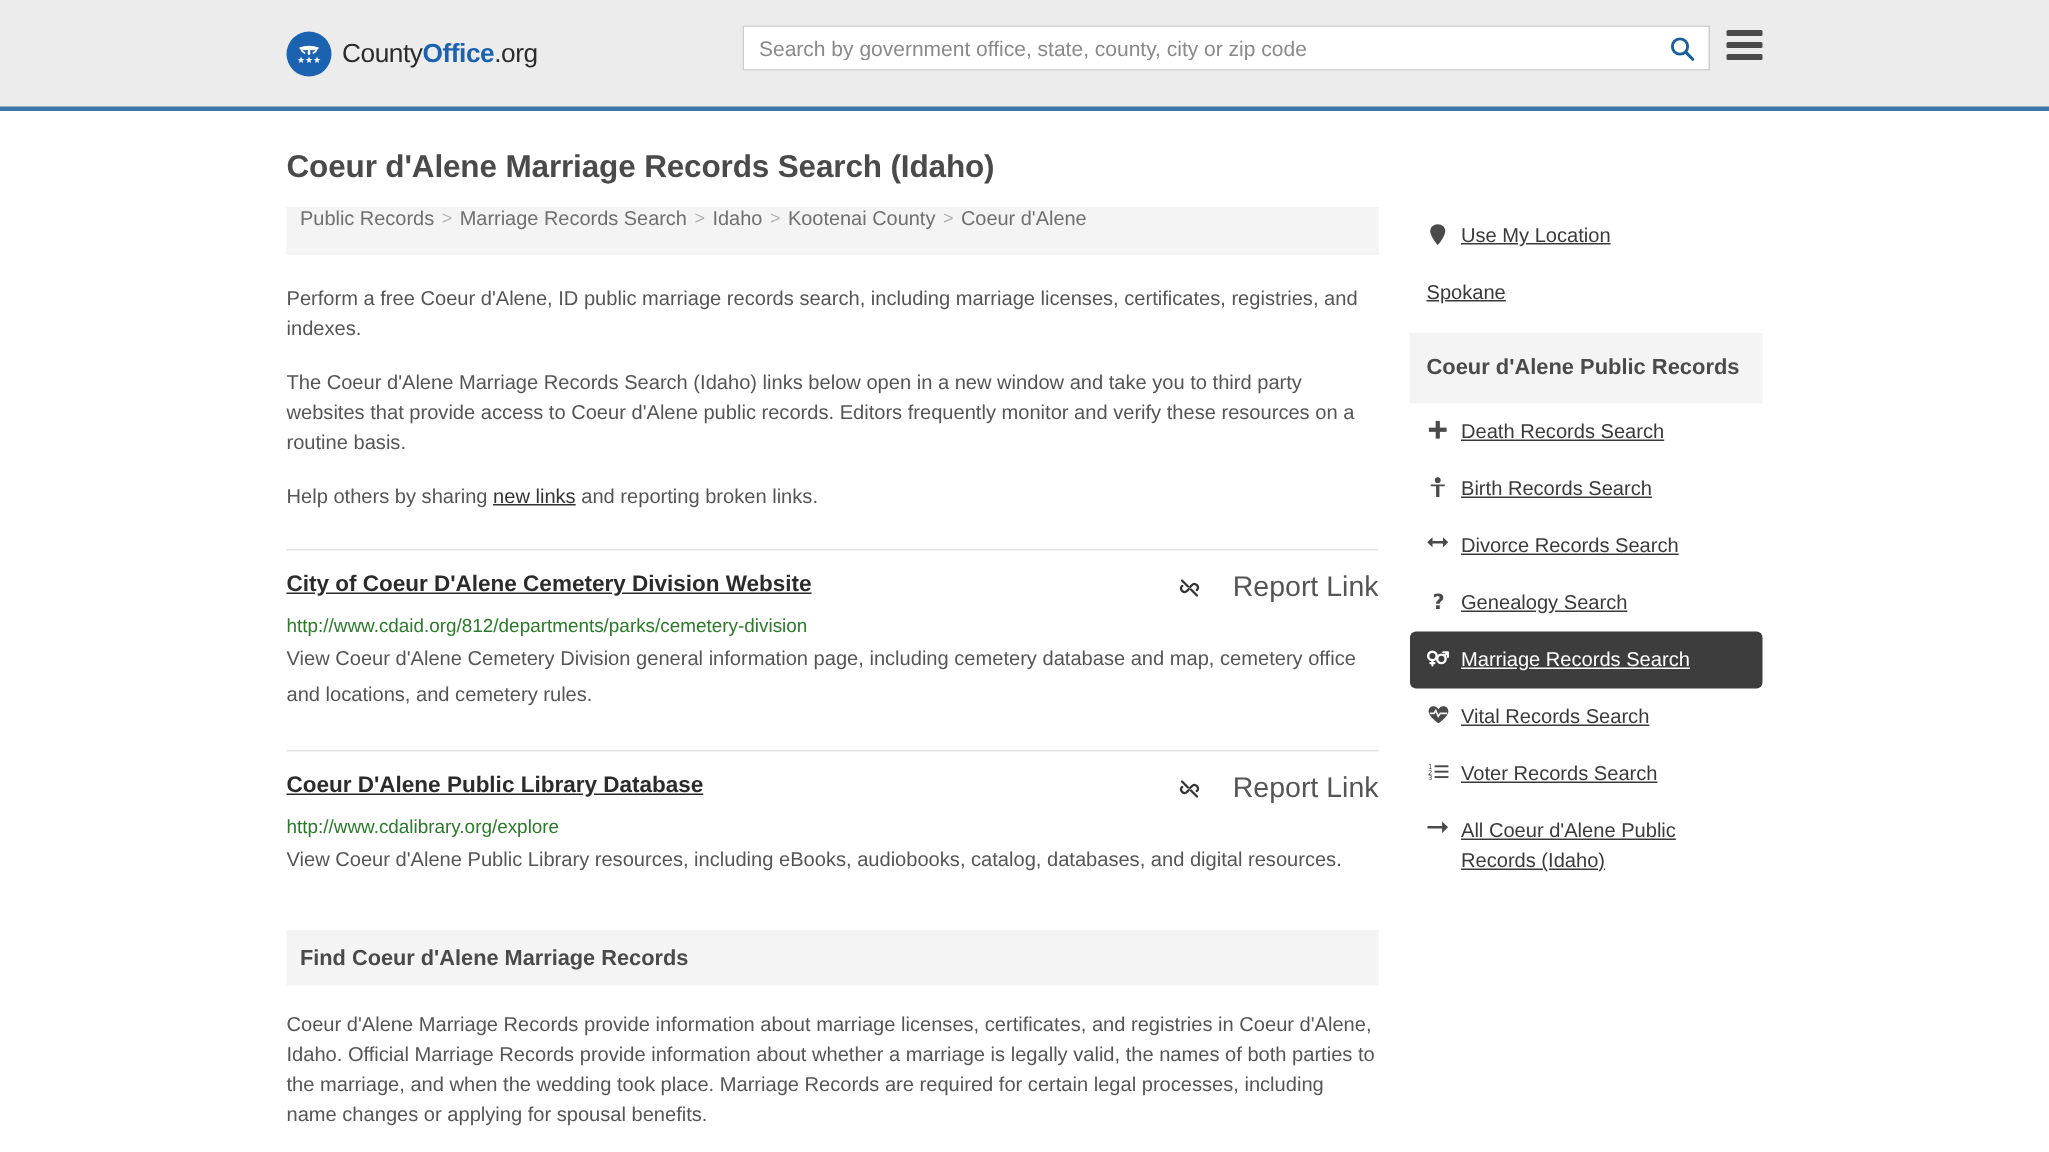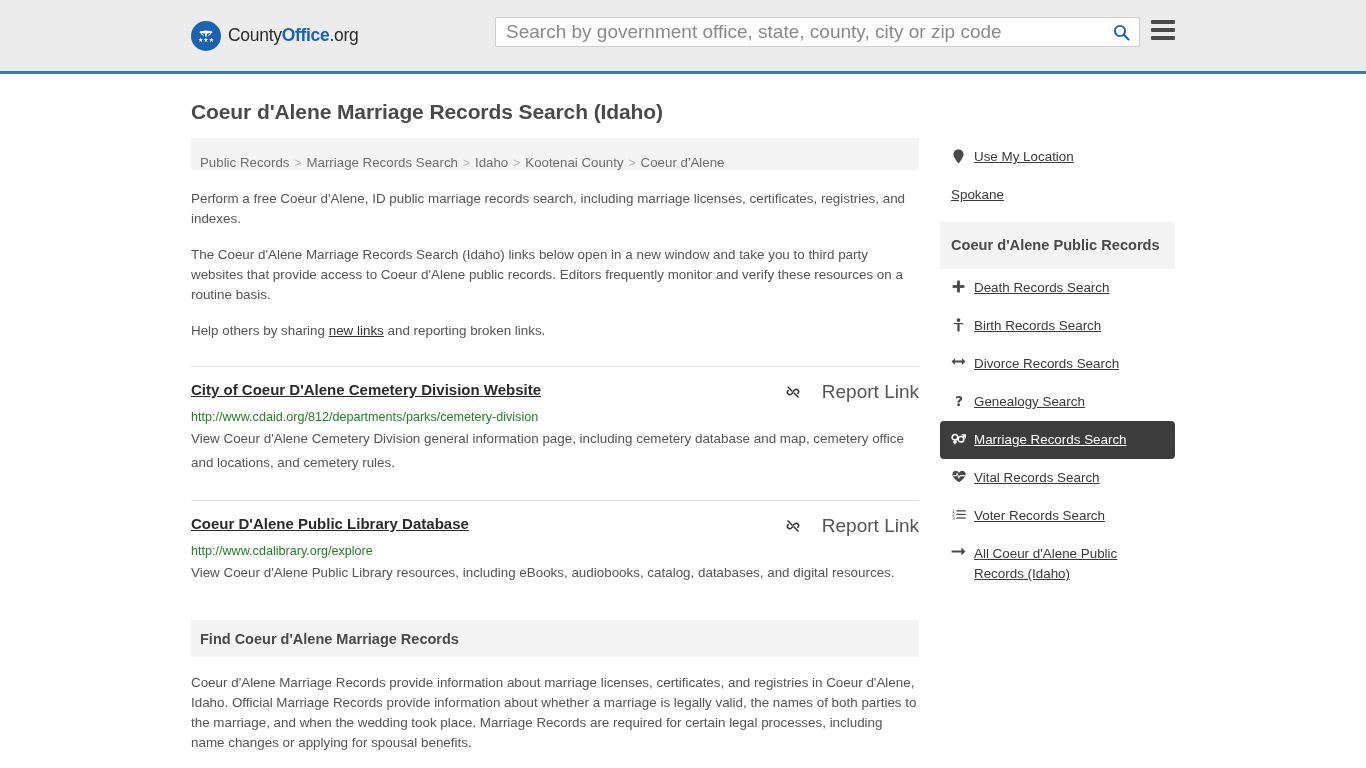--- a/index.html
+++ b/index.html
@@ -58,21 +58,21 @@
     align-items: center;
     background: #ffffff;
     border: 1px solid #cfcfcf;
   }
   .search-input {
     flex: 1;
     border: none;
     outline: none;
     height: 28px;
     padding: 0 10px;
-    font-size: 19px;
+    font-size: 14px;
     font-family: "Liberation Sans", sans-serif;
     color: #333;
     background: transparent;
   }
   .search-input::placeholder { color: #8a8a8a; }
   .search-btn {
     background: none;
     border: none;
     cursor: pointer;
     padding: 0 9px 0 4px;
@@ -117,21 +117,21 @@
     gap: 21px;
   }
   .main-col { width: 728px; flex-shrink: 0; }
   .side-col { width: 235px; flex-shrink: 0; }
 
   
   .breadcrumb {
     background: #f4f4f4;
     height: 32px;
     display: flex;
-    align-items: flex-end;
+    align-items: flex-start;
     padding: 0 9px;
     font-size: 13.3px;
     gap: 5px;
     flex-wrap: nowrap;
     white-space: nowrap;
   }
   .breadcrumb a {
     color: #6f6f6f;
     text-decoration: none;
   }

